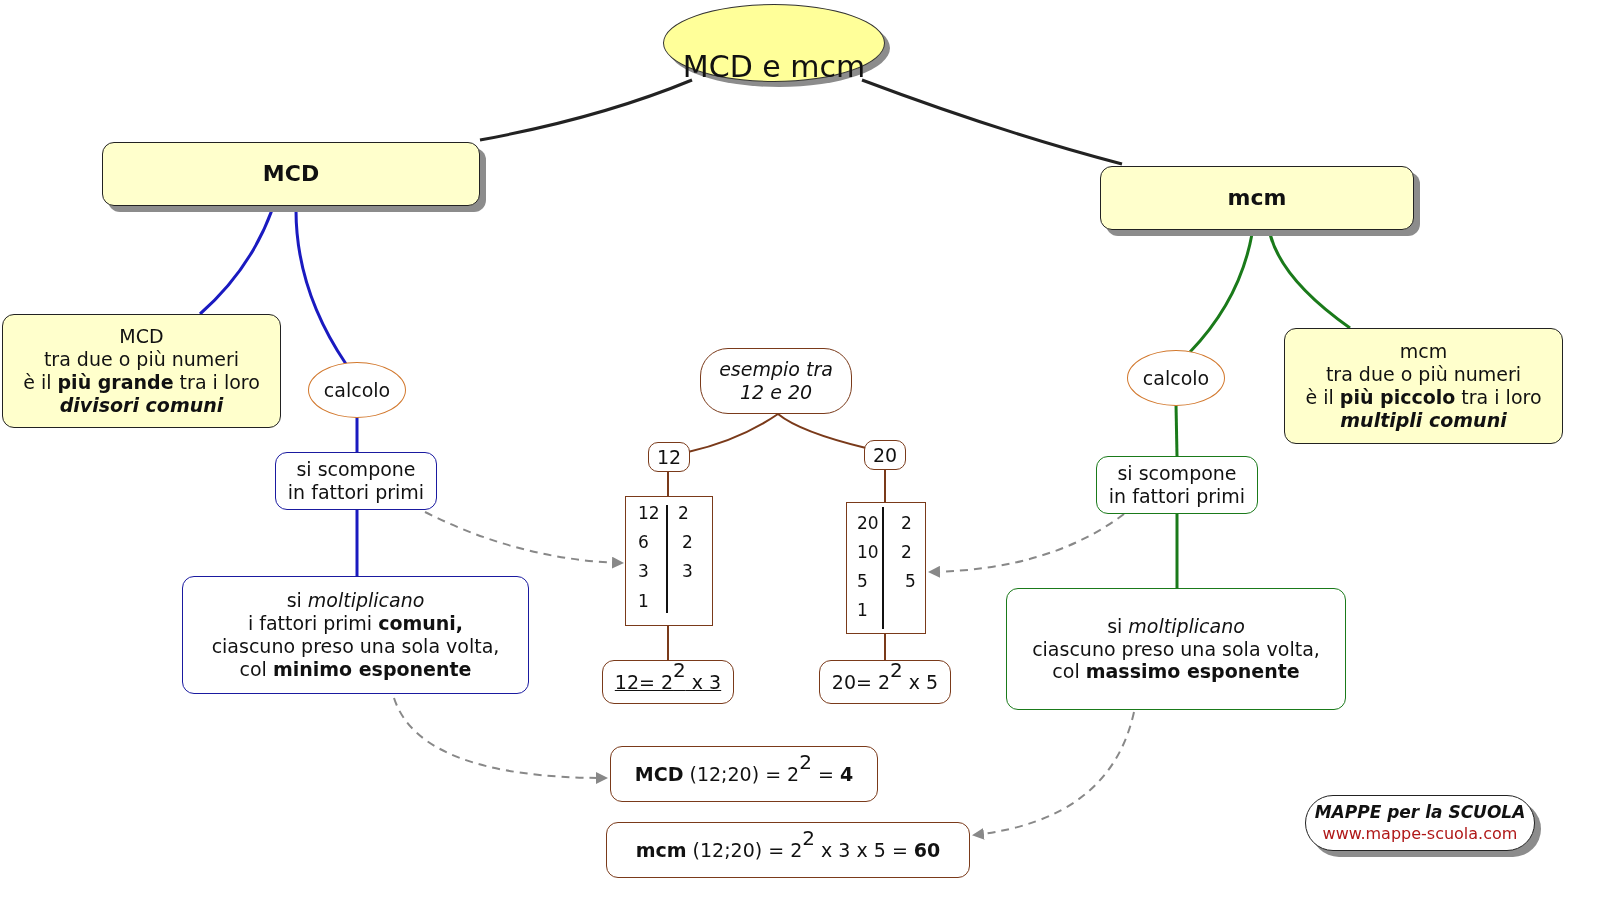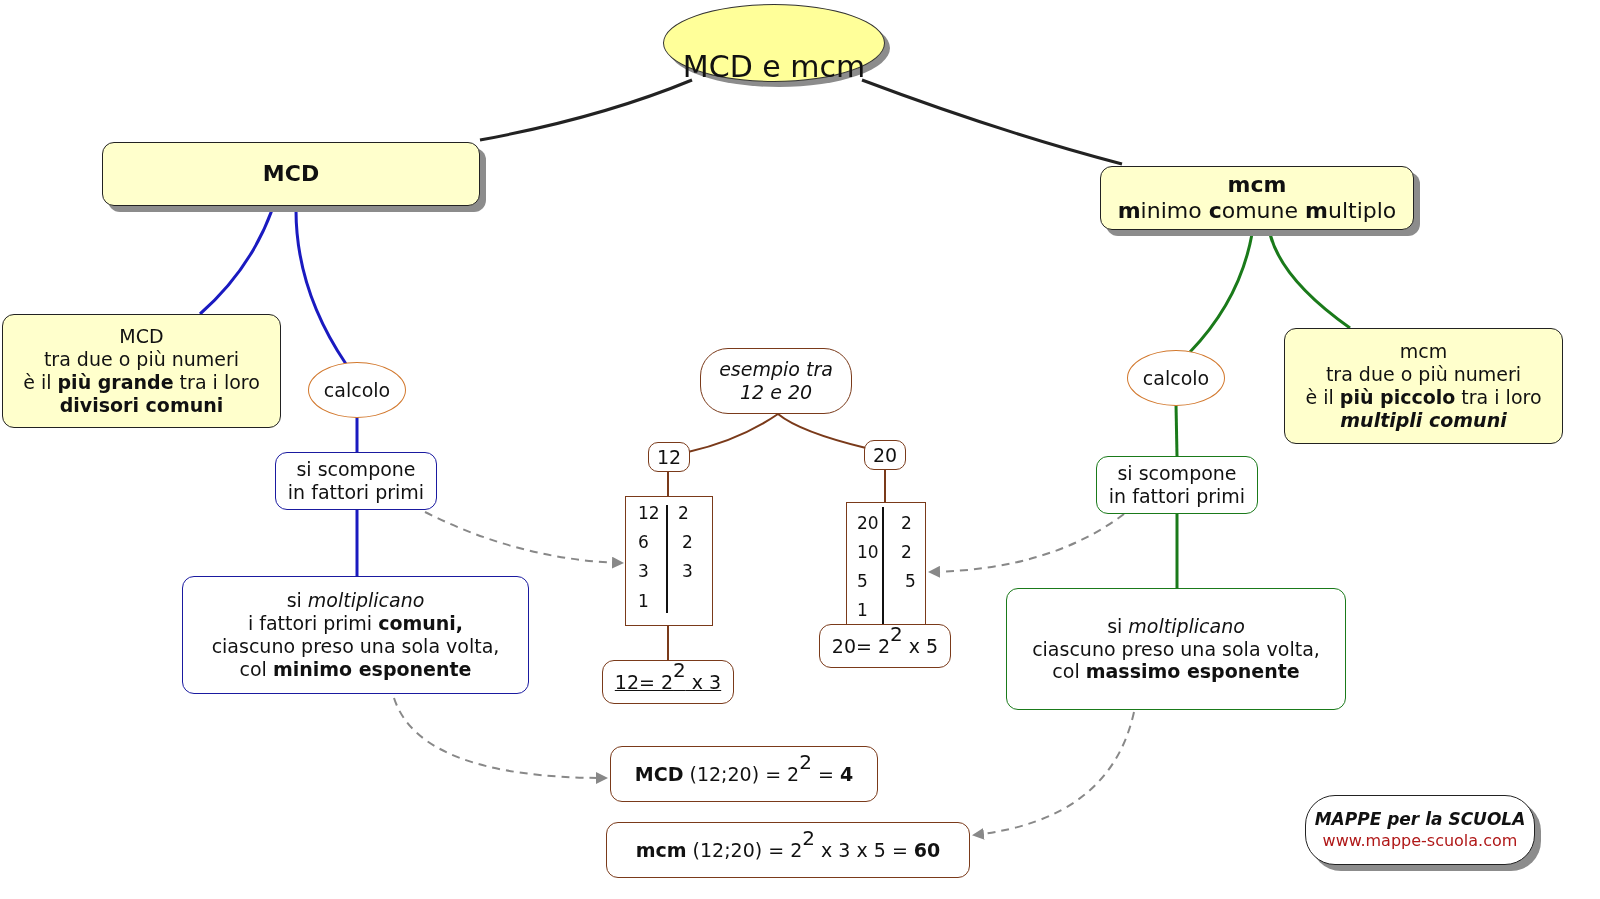--- a/index.html
+++ b/index.html
@@ -20,21 +20,21 @@
   .title-oval { background:#ffff99; border:1.5px solid #333; border-radius:50%;
                 box-shadow:5px 5px 0 #8c8c8c; }
   .b { font-weight:bold; }
   .i { font-style:italic; }
   sup { font-size:20px; position:relative; top:-4px; vertical-align:super; line-height:0; }
   .div-table { position:relative; width:100%; height:100%; font-size:17px; }
   .div-table .row { position:absolute; left:0; width:100%; height:26px; }
   .div-table .l { position:absolute; text-align:left; }
   .div-table .r { position:absolute; text-align:left; }
   .div-table .bar { position:absolute; width:2px; background:#111; }
-  .logo { position:absolute; left:1305px; top:795px; width:230px; height:70px; box-sizing:border-box;
+  .logo { position:absolute; left:1305px; top:795px; width:230px; height:56px; box-sizing:border-box;
           border:1.5px solid #222; border-radius:30px; background:#fff; box-shadow:6px 6px 0 #8c8c8c;
           display:flex; flex-direction:column; justify-content:center; align-items:center; line-height:1.25; }
   .logo .l1 { font-weight:bold; font-style:italic; font-size:17px; color:#111; }
   .logo .l2 { font-size:16px; color:#b01818; }
 </style>
 </head>
 <body>
 
 <svg class="links" viewBox="0 0 1600 899">
   <defs>
@@ -72,30 +72,27 @@
 <div class="node title-oval" style="left:663px;top:4px;width:222px;height:78px;font-size:30px;">
   <span style="white-space: pre; margin-top: 47px;">MCD e mcm</span>
 </div>
 
 <div class="node yellow" style="left:102px;top:142px;width:378px;height:64px;font-size:22px;">
   <span class="b" style="white-space: pre;">MCD</span>
 </div>
 
 <div class="node yellow" style="left:1100px;top:166px;width:314px;height:64px;font-size:22px;">
   <span class="b" style="white-space: pre;">mcm</span>
-  <span>
-    <span class="b" style="white-space: pre;">m</span><span style="white-space: pre;">inimo </span><span class="b" style="white-space: pre;">c</span><span style="white-space: pre;">omune </span><span class="b" style="white-space: pre;">m</span><span style="white-space: pre;">ultiplo</span>
-  </span>
 </div>
 
 <div class="node concept" style="left:2px;top:314px;width:279px;height:114px;font-size:19px;">
   <span style="white-space: pre;">MCD</span>
   <span style="white-space: pre;">tra due o più numeri</span>
   <span><span style="white-space: pre;">è il </span><span class="b" style="white-space: pre;">più grande</span><span style="white-space: pre;"> tra i loro</span></span>
-  <span class="b" style="white-space: pre;">divisori comuni</span>
+  <span class="b" style="white-space: pre; font-style: italic;">divisori comuni</span>
 </div>
 
 <div class="node oval" style="left:308px;top:362px;width:98px;height:56px;font-size:19px;">
   <span style="white-space: pre;">calcolo</span>
 </div>
 
 <div class="node blue-box" style="left:275px;top:452px;width:162px;height:58px;font-size:19px;">
   <span style="white-space: pre;">si scompone</span>
   <span style="white-space: pre;">in fattori primi</span>
 </div>
@@ -183,21 +180,21 @@
       <span class="l" style="left: 10px; white-space: pre;">1</span>
       <span class="r" style="left: 58px; white-space: pre;"></span>
     </div>
   </div>
 </div>
 
 <div class="node brown-box" style="left:602px;top:660px;width:132px;height:44px;font-size:19px;text-decoration:underline;">
   <span><span style="white-space: pre;">12= 2</span><sup style="white-space: pre;">2</sup><span style="white-space: pre;"> x 3</span></span>
 </div>
 
-<div class="node brown-box" style="left:819px;top:624px;width:132px;height:44px;font-size:19px;">
+<div class="node brown-box" style="left:819px;top:660px;width:132px;height:44px;font-size:19px;">
   <span><span style="white-space: pre;">20= 2</span><sup style="white-space: pre;">2</sup><span style="white-space: pre;"> x 5</span></span>
 </div>
 
 <div class="node brown-box" style="left:610px;top:746px;width:268px;height:56px;font-size:19px;">
   <span><span class="b" style="white-space: pre;">MCD</span><span style="white-space: pre;"> (12;20) = 2</span><sup style="white-space: pre;">2</sup><span style="white-space: pre;"> = </span><span class="b" style="white-space: pre;">4</span></span>
 </div>
 
 <div class="node brown-box" style="left:606px;top:822px;width:364px;height:56px;font-size:19px;">
   <span><span class="b" style="white-space: pre;">mcm</span><span style="white-space: pre;"> (12;20) = 2</span><sup style="white-space: pre;">2</sup><span style="white-space: pre;"> x 3 x 5 = </span><span class="b" style="white-space: pre;">60</span></span>
 </div>

